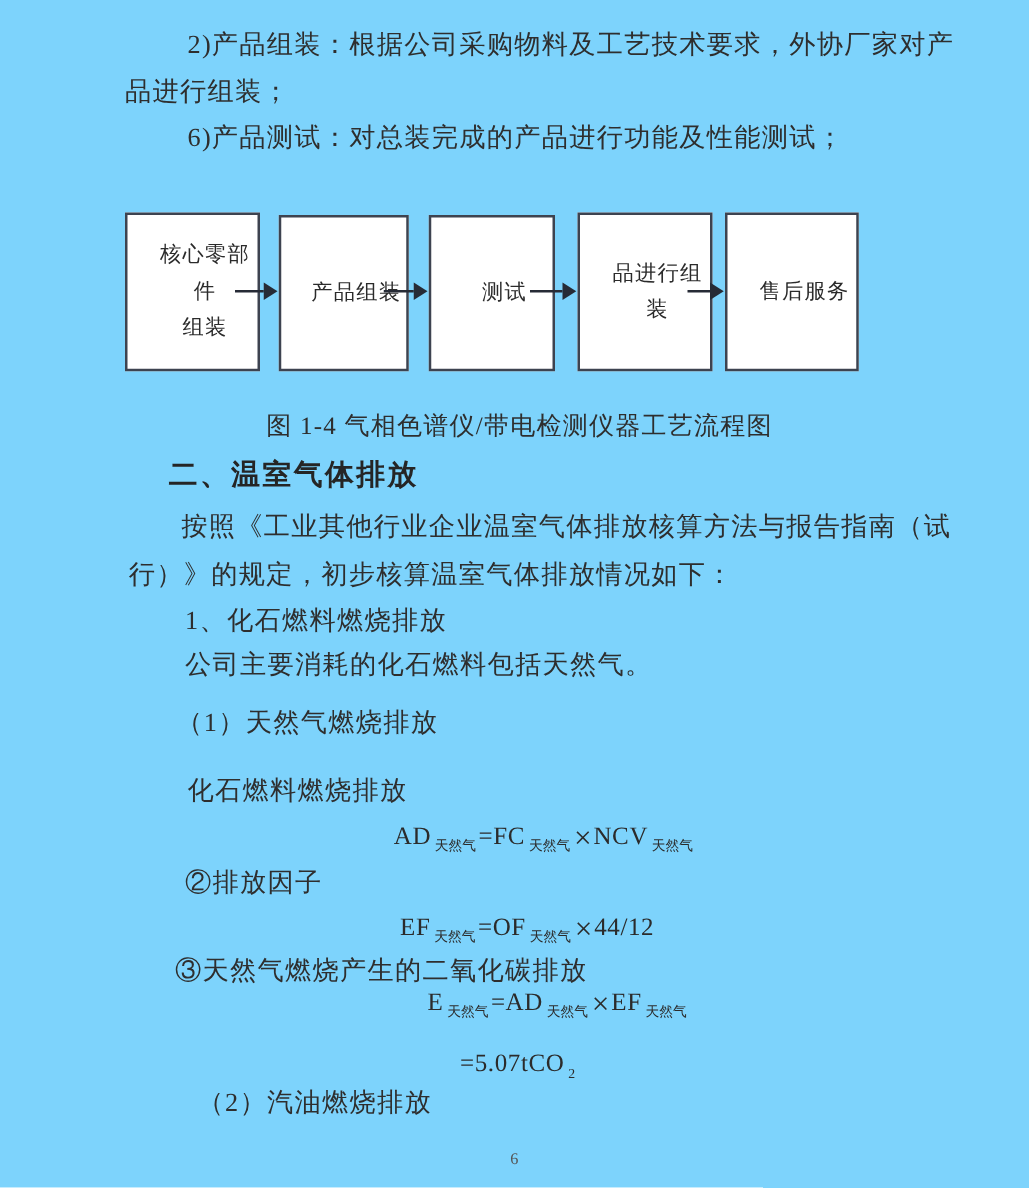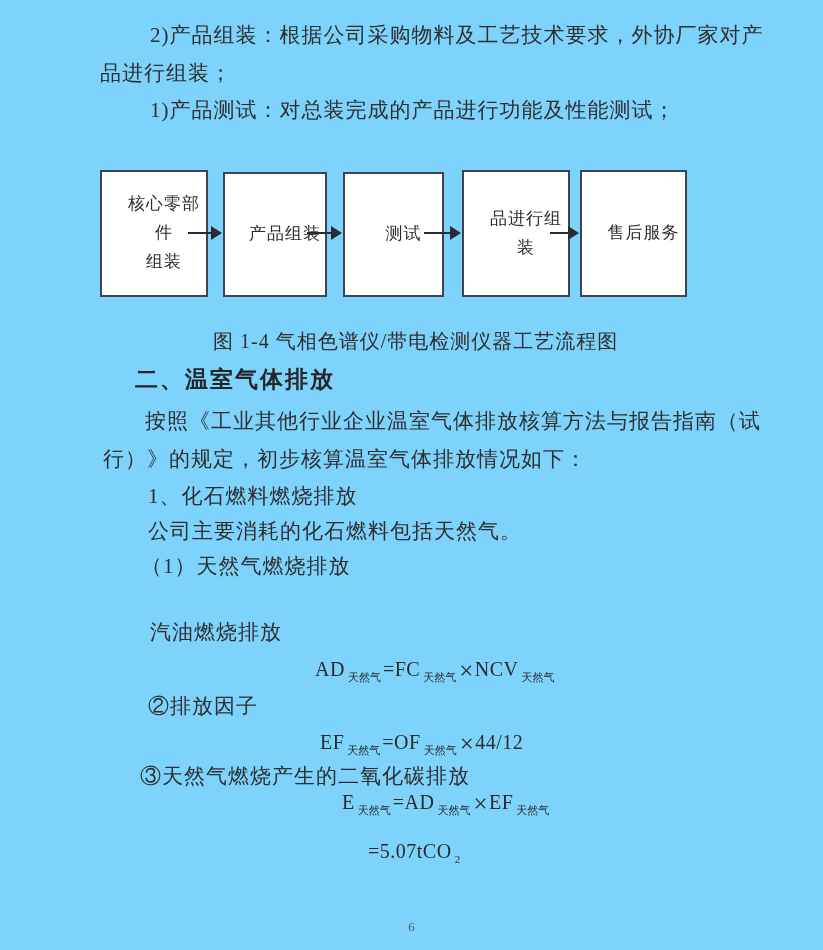--- a/index.html
+++ b/index.html
@@ -40,21 +40,21 @@
     font-size:13px;color:#555;
   }
 </style>
 </head>
 <body>
 
 <div class="page">
 
   <div class="line" style="left:150px;top:25px">2)产品组装：根据公司采购物料及工艺技术要求，外协厂家对产</div>
   <div class="line" style="left:100px;top:63px">品进行组装；</div>
-  <div class="line" style="left:150px;top:100px">1)产品测试：对总装完成的产品进行功能及性能测试；</div>
+  <div class="line" style="left:150px;top:100px">6)产品测试：对总装完成的产品进行功能及性能测试；</div>
 
   <div>
     <div class="fbox" style="left:100px;top:170px;width:84px;height:123px">核心零部件
 组装</div>
     <div class="fbox" style="left:223px;top:172px;width:80px;height:121px">产品组装</div>
     <div class="fbox" style="left:343px;top:172px;width:77px;height:121px">测试</div>
     <div class="fbox" style="left:462px;top:170px;width:84px;height:123px">品进行组装</div>
     <div class="fbox" style="left:580px;top:170px;width:83px;height:123px">售后服务</div>
 
     <div class="arrow" style="left:188px;top:232px;width:23px"></div>
@@ -65,36 +65,37 @@
 
   <div class="line caption" style="left:213px;top:331px">图 1-4 气相色谱仪/带电检测仪器工艺流程图</div>
 
   <div class="line heading" style="left:115px;top:368px">二、温室气体排放</div>
 
   <div class="line" style="left:103px;top:449px">行）》的规定，初步核算温室气体排放情况如下：</div>
   <div class="line" style="left:145px;top:411px">按照《工业其他行业企业温室气体排放核算方法与报告指南（试</div>
 
   <div class="line" style="left:148px;top:486px">1、化石燃料燃烧排放</div>
   <div class="line" style="left:148px;top:521px">公司主要消耗的化石燃料包括天然气。</div>
-  <div class="line" style="left:141px;top:556px">（1）天然气燃烧排放</div>
+  <div class="line" style="left:141px;top:568px">（1）天然气燃烧排放</div>
 
-  <div class="line" style="left:150px;top:622px">汽油燃烧排放</div>
+  <div class="line" style="left:150px;top:622px">化石燃料燃烧排放</div>
   <div class="formula" style="left:315px;top:658px">
     <span>AD</span><sub>天然气</sub><span>=FC</span><sub>天然气</sub><span class="times">×</span><span>NCV</span><sub>天然气</sub>
   </div>
 
   <div class="line" style="left:148px;top:696px">②排放因子</div>
   <div class="formula" style="left:320px;top:731px">
     <span>EF</span><sub>天然气</sub><span>=OF</span><sub>天然气</sub><span class="times">×</span><span>44/12</span>
   </div>
 
   <div class="line" style="left:140px;top:766px">③天然气燃烧产生的二氧化碳排放</div>
   <div class="formula" style="left:342px;top:791px">
     <span>E</span><sub>天然气</sub><span>=AD</span><sub>天然气</sub><span class="times">×</span><span>EF</span><sub>天然气</sub>
   </div>
   <div class="formula" style="left:368px;top:841px">
     <span>=5.07tCO</span><sub>2</sub>
   </div>
 
+  <div class="line" style="left:158px;top:872px">（2）汽油燃烧排放</div>
 
   <div class="pagenum" style="top:919px">6</div>
 
 </div>
 
 </body></html>

